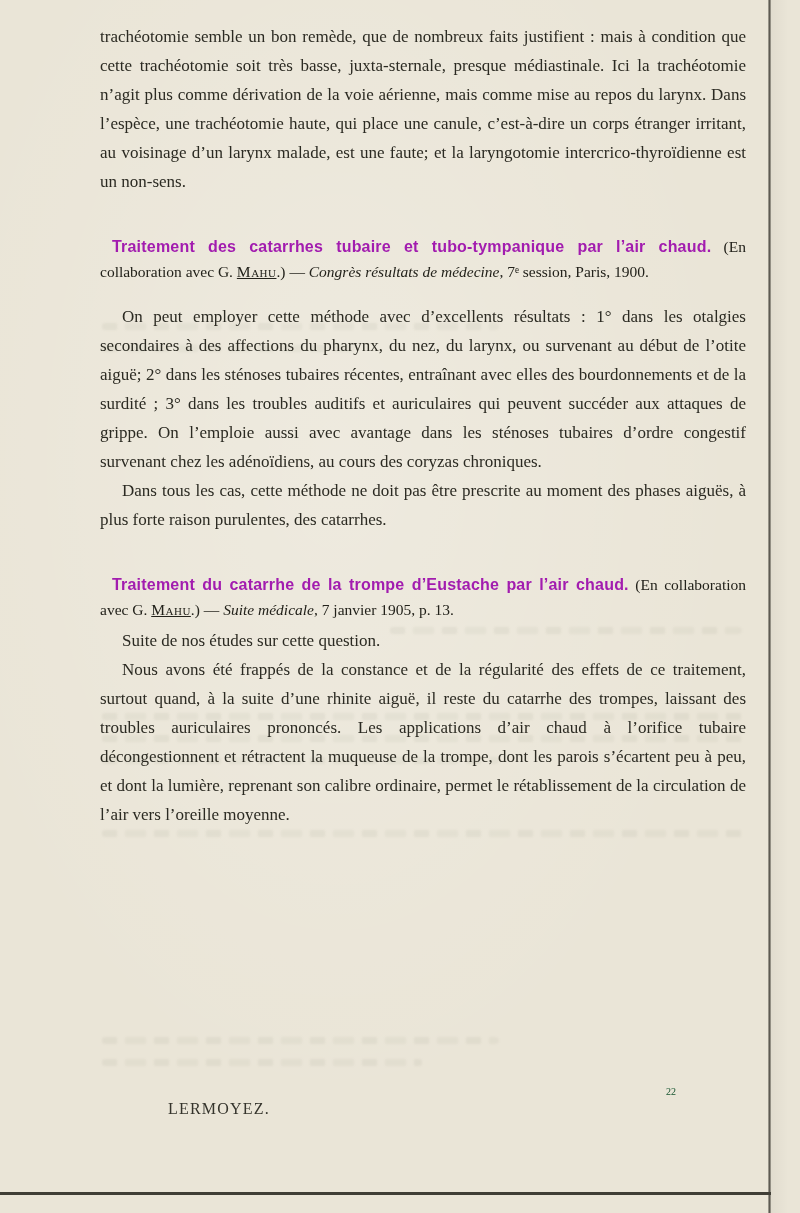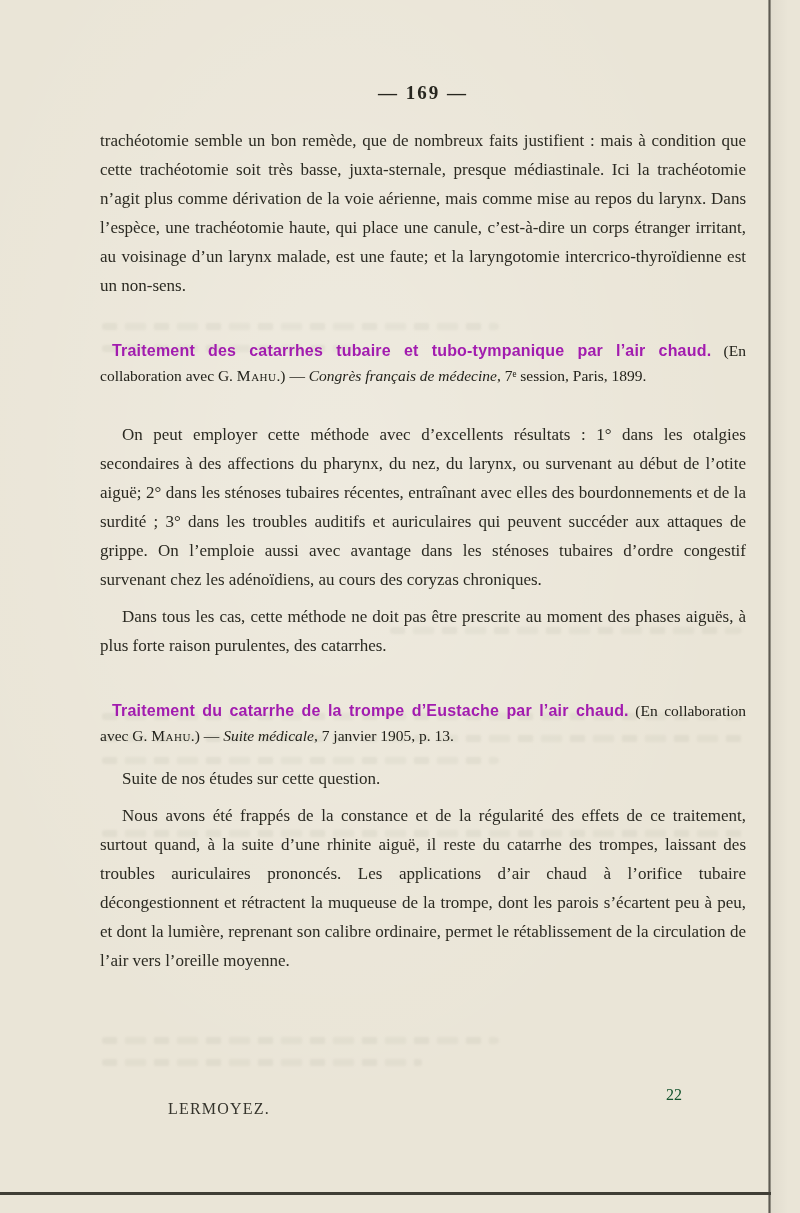--- a/index.html
+++ b/index.html
@@ -31,44 +31,44 @@
   .page-number {
     text-align:center; margin-top:82px;
     font-weight:bold; font-size:19px; letter-spacing:2px; color:#27261f;
   }
 
   .para {
     margin-top:22px;
     font-size:17px; line-height:29px;
     text-align:justify; color:#2b2a22;
   }
-  .para.indent { text-indent:22px; margin-top:8px; }
-  .para.first-after-heading { margin-top:32px; }
-  .para.suite { margin-top:16px; }
+  .para.indent { text-indent:22px; margin-top:0; }
+  .para.first-after-heading { margin-top:18px; }
+  .para.suite { margin-top:4px; }
 
   .heading {
     margin-top:38px;
     font-size:15.5px; line-height:25px;
     text-align:justify; text-indent:12px; color:#23221b;
   }
   .h-bold {
     font-family:"Liberation Sans","DejaVu Sans",sans-serif;
     font-weight:700; font-size:16px; letter-spacing:.2px; color:#a21caf;
   }
   .h-rest { font-size:15.5px; }
   .italic { font-style:italic; }
-  .smallcaps { font-variant:small-caps; letter-spacing:.5px; }
+  .smallcaps { font-variant:small-caps; letter-spacing:.5px;text-decoration:underline; }
 
   .footer-author {
     position:absolute; left:168px; top:1100px; z-index:2;
     font-size:16px; letter-spacing:1.2px; color:#35342c;
   }
   .footer-page {
     position:absolute; left:666px; top:1086px; z-index:2;
-    font-size:16px; color:#14532d;
+    font-size:10px; color:#14532d;
   }
 
   
   .edge-right {
     position:absolute; top:0; bottom:0; right:29px; width:3px; z-index:3;
     background:linear-gradient(to right, rgba(62,60,50,.25), #55524a 45%, rgba(62,60,50,.35));
   }
   .edge-bottom {
     position:absolute; left:0; right:29px; bottom:18px; height:3px; z-index:3;
     background:#403e35;
@@ -100,25 +100,24 @@
   </div>
   <div class="ghost" style="top:1022px;">
     <div class="gl short"></div>
     <div class="gl" style="width:50%;"></div>
   </div>
 
   <div class="margin-right-strip"></div>
 
   <div class="text-col">
 
-    <div class="page-number">— 169 —</div>
 
     <p class="para">trachéotomie semble un bon remède, que de nombreux faits justifient : mais à condition que cette trachéotomie soit très basse, juxta-sternale, presque médiastinale. Ici la trachéotomie n’agit plus comme dérivation de la voie aérienne, mais comme mise au repos du larynx. Dans l’espèce, une trachéotomie haute, qui place une canule, c’est-à-dire un corps étranger irritant, au voisinage d’un larynx malade, est une faute; et la laryngotomie intercrico-thyroïdienne est un non-sens.</p>
 
-    <p class="heading"><span class="h-bold">Traitement des catarrhes tubaire et tubo-tympanique par l’air chaud.</span><span class="h-rest"> (En collaboration avec G. </span><span class="h-rest smallcaps">Mahu</span><span class="h-rest">.) — </span><span class="h-rest italic">Congrès français de médecine</span><span class="h-rest">, 7ᵉ session, Paris, 1899.</span></p>
+    <p class="heading"><span class="h-bold">Traitement des catarrhes tubaire et tubo-tympanique par l’air chaud.</span><span class="h-rest"> (En collaboration avec G. </span><span class="h-rest smallcaps">Mahu</span><span class="h-rest">.) — </span><span class="h-rest italic">Congrès résultats de médecine</span><span class="h-rest">, 7ᵉ session, Paris, 1900.</span></p>
 
     <p class="para indent first-after-heading">On peut employer cette méthode avec d’excellents résultats : 1° dans les otalgies secondaires à des affections du pharynx, du nez, du larynx, ou survenant au début de l’otite aiguë; 2° dans les sténoses tubaires récentes, entraînant avec elles des bourdonnements et de la surdité ; 3° dans les troubles auditifs et auriculaires qui peuvent succéder aux attaques de grippe. On l’emploie aussi avec avantage dans les sténoses tubaires d’ordre congestif survenant chez les adénoïdiens, au cours des coryzas chroniques.</p>
     <p class="para indent">Dans tous les cas, cette méthode ne doit pas être prescrite au moment des phases aiguës, à plus forte raison purulentes, des catarrhes.</p>
 
     <p class="heading"><span class="h-bold">Traitement du catarrhe de la trompe d’Eustache par l’air chaud.</span><span class="h-rest"> (En collaboration avec G. </span><span class="h-rest smallcaps">Mahu</span><span class="h-rest">.) — </span><span class="h-rest italic">Suite médicale</span><span class="h-rest">, 7 janvier 1905, p. 13.</span></p>
 
     <p class="para indent suite">Suite de nos études sur cette question.</p>
     <p class="para indent">Nous avons été frappés de la constance et de la régularité des effets de ce traitement, surtout quand, à la suite d’une rhinite aiguë, il reste du catarrhe des trompes, laissant des troubles auriculaires prononcés. Les applications d’air chaud à l’orifice tubaire décongestionnent et rétractent la muqueuse de la trompe, dont les parois s’écartent peu à peu, et dont la lumière, reprenant son calibre ordinaire, permet le rétablissement de la circulation de l’air vers l’oreille moyenne.</p>
 
   </div>

